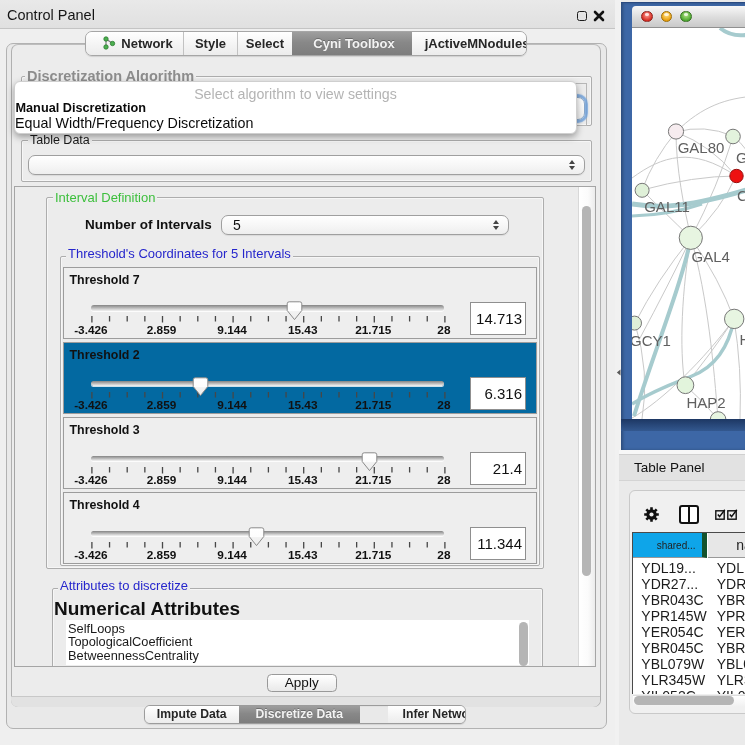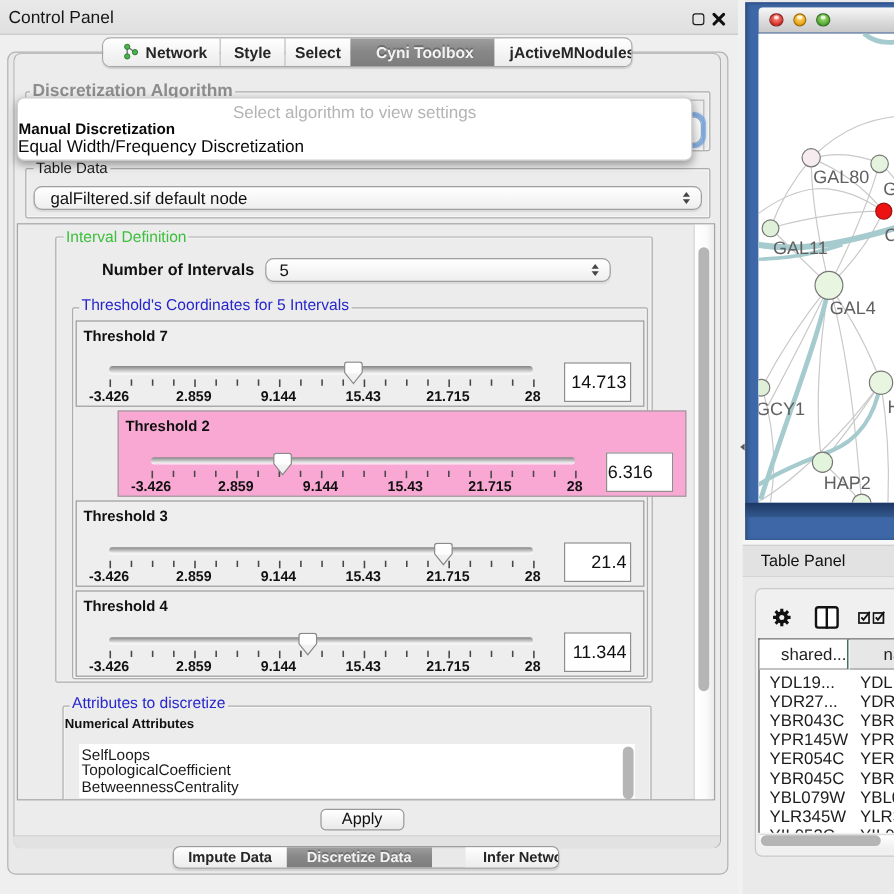--- a/index.html
+++ b/index.html
@@ -47,21 +47,20 @@
 <div class="abs" style="left:26px;top:83px;width:561px;height:43px;border:1px solid #b6b6b6;"></div>
 <div class="combo" style="left:28px;top:96.5px;width:557px;height:23px;border-color:#87a6c9;box-shadow:0 0 1px 3px rgba(106,157,217,0.8);">
     <div class="updn">
       <div class="u"></div>
       <div class="d"></div>
     </div>
   </div>
 <div class="gbox" style="left:20.5px;top:139.5px;width:571.8px;height:42px;"></div>
 <div class="abs b glab" style="left:28px;top:134px;font-size:12.5px;color:#1a1a1a;">Table Data</div>
 <div class="combo" style="left:28px;top:154.5px;width:557px;height:20px;">
-    <div class="txt">galFiltered.sif default node</div>
     <div class="updn">
       <div class="u"></div>
       <div class="d"></div>
     </div>
   </div>
 <div class="abs" style="left:14px;top:185.5px;width:581.5px;height:481.5px;background:#ececec;border:1px solid #a5a5a5;overflow:hidden;">
 <div class="abs" style="left:562.5px;top:0;width:16px;height:480px;background:linear-gradient(to right,#ffffff,#fbfbfb 60%,#eeeeee);border-left:1px solid #d8d8d8;"></div>
 <div class="abs" style="left:566.5px;top:19.5px;width:9.5px;height:370px;background:#b5b5b5;border-radius:5px;"></div>
 <div class="gbox" style="left:31px;top:10.0px;width:497.5px;height:372px;"></div>
 <div class="glab" style="left:38px;top:4.0px;color:#3cbf3c;">Interval Definition</div>
@@ -107,21 +106,21 @@
           <linearGradient id="tg" x1="0" y1="0" x2="0" y2="1">
             <stop offset="0" stop-color="#ffffff"></stop>
             <stop offset="0.5" stop-color="#fdfdfd"></stop>
             <stop offset="0.55" stop-color="#f2f2f2"></stop>
             <stop offset="1" stop-color="#eeeeee"></stop>
           </linearGradient>
         </defs>
       </svg>
       <div class="abs" style="left:406px;top:34px;width:56px;height:33px;background:#ffffff;border:1px solid #8f8f8f;font-size:15px;color:#111;text-align:right;line-height:32px;padding-right:3px;">14.713</div>
     </div>
-<div class="abs" style="left:48px;top:155.5px;width:474px;height:72px;background:#f9a8d4;border:1px solid #9c9c9c;margin-left:35px;">
+<div class="abs" style="left:48px;top:155.5px;width:474px;height:72px;background:#0369a1;border:1px solid #9c9c9c;">
       <div class="abs b" style="left:5.5px;top:5px;font-size:12.4px;color:#111;">Threshold 2</div>
       <div class="abs" style="left:26.9px;top:37.5px;width:353px;height:5.5px;border-radius:3px;background:linear-gradient(#848484,#b5b5b5 45%,#e8e8e8 90%);box-shadow:0 1px 0 rgba(255,255,255,0.8);"></div>
       <div class="abs" style="left:-1px;top:48.5px;width:390px;height:8px;">
         <svg class="abs" style="left:0;top:0;" width="390" height="8" viewBox="0 0 390 8">
           <path d="M28.90 0V6.5 M46.55 0V5.5 M64.20 0V5.5 M81.85 0V5.5 M99.50 0V6.5 M117.15 0V5.5 M134.80 0V5.5 M152.45 0V5.5 M170.10 0V6.5 M187.75 0V5.5 M205.40 0V5.5 M223.05 0V5.5 M240.70 0V6.5 M258.35 0V5.5 M276.00 0V5.5 M293.65 0V5.5 M311.30 0V6.5 M328.95 0V5.5 M346.60 0V5.5 M364.25 0V5.5 M381.90 0V6.5" stroke="#474747" stroke-width="1.3"></path>
         </svg>
       </div>
       <div class="abs b" style="left:26.9px;top:55px;width:0;font-size:11.8px;color:#111;display:flex;justify-content:center;">
         <span style="white-space:nowrap;">-3.426</span>
       </div>
@@ -144,21 +143,21 @@
         <path d="M1.2 2.8 Q1.2 0.8 3.2 0.8 L13.8 0.8 Q15.8 0.8 15.8 2.8 L15.8 9.5 L8.5 18.6 L1.2 9.5 Z" fill="url(#tg)" stroke="#8a8a8a" stroke-width="1"></path>
         <defs>
           <linearGradient id="tg" x1="0" y1="0" x2="0" y2="1">
             <stop offset="0" stop-color="#ffffff"></stop>
             <stop offset="0.5" stop-color="#fdfdfd"></stop>
             <stop offset="0.55" stop-color="#f2f2f2"></stop>
             <stop offset="1" stop-color="#eeeeee"></stop>
           </linearGradient>
         </defs>
       </svg>
-      <div class="abs" style="left:406px;top:34px;width:56px;height:33px;background:#ffffff;border:1px solid #8f8f8f;font-size:15px;color:#111;text-align:right;line-height:32px;padding-right:16px;">6.316</div>
+      <div class="abs" style="left:406px;top:34px;width:56px;height:33px;background:#ffffff;border:1px solid #8f8f8f;font-size:15px;color:#111;text-align:right;line-height:32px;padding-right:3px;">6.316</div>
     </div>
 <div class="abs" style="left:48px;top:230.5px;width:474px;height:72px;background:#eeeeee;border:1px solid #9c9c9c;">
       <div class="abs b" style="left:5.5px;top:5px;font-size:12.4px;color:#111;">Threshold 3</div>
       <div class="abs" style="left:26.9px;top:37.5px;width:353px;height:5.5px;border-radius:3px;background:linear-gradient(#848484,#b5b5b5 45%,#e8e8e8 90%);box-shadow:0 1px 0 rgba(255,255,255,0.8);"></div>
       <div class="abs" style="left:-1px;top:48.5px;width:390px;height:8px;">
         <svg class="abs" style="left:0;top:0;" width="390" height="8" viewBox="0 0 390 8">
           <path d="M28.90 0V6.5 M46.55 0V5.5 M64.20 0V5.5 M81.85 0V5.5 M99.50 0V6.5 M117.15 0V5.5 M134.80 0V5.5 M152.45 0V5.5 M170.10 0V6.5 M187.75 0V5.5 M205.40 0V5.5 M223.05 0V5.5 M240.70 0V6.5 M258.35 0V5.5 M276.00 0V5.5 M293.65 0V5.5 M311.30 0V6.5 M328.95 0V5.5 M346.60 0V5.5 M364.25 0V5.5 M381.90 0V6.5" stroke="#474747" stroke-width="1.3"></path>
         </svg>
       </div>
       <div class="abs b" style="left:26.9px;top:55px;width:0;font-size:11.8px;color:#111;display:flex;justify-content:center;">
@@ -226,21 +225,21 @@
             <stop offset="0.5" stop-color="#fdfdfd"></stop>
             <stop offset="0.55" stop-color="#f2f2f2"></stop>
             <stop offset="1" stop-color="#eeeeee"></stop>
           </linearGradient>
         </defs>
       </svg>
       <div class="abs" style="left:406px;top:34px;width:56px;height:33px;background:#ffffff;border:1px solid #8f8f8f;font-size:15px;color:#111;text-align:right;line-height:32px;padding-right:3px;">11.344</div>
     </div>
 <div class="gbox" style="left:37px;top:401.0px;width:491px;height:95px;"></div>
 <div class="glab" style="left:43px;top:392.5px;color:#2626cc;">Attributes to discretize</div>
-<div class="abs b" style="left:39px;top:411.0px;font-size:11px;color:#111;">Numerical Attributes</div>
+<div class="abs b" style="left:39px;top:411.0px;font-size:19px;color:#111;">Numerical Attributes</div>
 <div class="abs" style="left:51px;top:433.0px;width:462.5px;height:45.5px;background:#ffffff;"></div>
 <div class="abs" style="left:53px;top:435.0px;font-size:12.8px;color:#1a1a1a;line-height:13.8px;">SelfLoops<br>TopologicalCoefficient<br>BetweennessCentrality</div>
 <div class="abs" style="left:503.5px;top:435.5px;width:9px;height:44px;background:#b5b5b5;border-radius:5px;"></div>
 </div>
 <div class="abs" style="left:266.5px;top:673.5px;width:70.5px;height:18px;border:1px solid #999;border-radius:4.5px;background:linear-gradient(#ffffff,#f2f2f2 60%,#e9e9e9);font-size:13.5px;color:#111;display:flex;align-items:center;justify-content:center;">Apply</div>
 <div class="abs" style="left:11px;top:696.4px;width:589px;height:10.6px;background:#e2e2e2;border-top:1px solid #c8c8c8;border-radius:0 0 7px 7px;"></div>
 <div class="abs" style="left:144px;top:704.5px;width:322px;height:19.5px;border:1px solid #9c9c9c;border-radius:6px;overflow:hidden;box-shadow:0 1px 1px rgba(0,0,0,0.1);">
 <div class="tseg" style="left:0;width:93.5px;font-weight:600;font-size:12.2px;">Impute Data</div>
 <div class="tseg dk" style="left:93.5px;width:121.5px;font-weight:600;font-size:12.2px;">Discretize Data</div>
 <div class="tseg" style="left:215px;width:107px;font-weight:600;font-size:12.2px;margin-left:28px;">Infer Network</div>
@@ -340,21 +339,21 @@
 <div class="abs" style="left:688px;top:505px;width:2.4px;height:18.5px;background:#111;"></div>
 <svg class="abs" style="left:714.5px;top:508.5px;" width="11" height="11" viewBox="0 0 11 11">
     <rect x="0.8" y="1.8" width="8.4" height="8.4" fill="none" stroke="#111" stroke-width="1.4"></rect>
     <path d="M2.8 5.5 L4.6 7.6 L9.8 0.8" fill="none" stroke="#111" stroke-width="1.5"></path>
   </svg>
 <svg class="abs" style="left:726.5px;top:508.5px;" width="11" height="11" viewBox="0 0 11 11">
     <rect x="0.8" y="1.8" width="8.4" height="8.4" fill="none" stroke="#111" stroke-width="1.4"></rect>
     <path d="M2.8 5.5 L4.6 7.6 L9.8 0.8" fill="none" stroke="#111" stroke-width="1.5"></path>
   </svg>
 <div class="abs" style="left:631.5px;top:531.5px;width:113.5px;height:162.5px;border-top:1.4px solid #4a4a4a;border-left:1.4px solid #4a4a4a;background:#fff;overflow:hidden;"></div>
-<div class="abs" style="left:632.9px;top:532.9px;width:74.4px;height:25.6px;background:#ffffff;border-right:1px solid #14532d;border-bottom:1px solid #999;font-size:14px;color:#222;display:flex;align-items:center;justify-content:center;padding-left:17px;">shared...</div>
+<div class="abs" style="left:632.9px;top:532.9px;width:74.4px;height:25.6px;background:#0ea5e9;border-right:5px solid #14532d;border-bottom:1px solid #999;font-size:10px;color:#222;display:flex;align-items:center;justify-content:center;padding-left:17px;">shared...</div>
 <div class="abs" style="left:708.3px;top:532.9px;width:36.7px;height:25.6px;background:#e7e7e7;border-bottom:1px solid #999;font-size:14px;color:#222;line-height:25.6px;padding-left:28px;overflow:hidden;">na</div>
 <div class="abs" style="left:641.3px;top:559.5px;width:70px;height:134.5px;overflow:hidden;font-size:14px;color:#1c1c1c;">
     <div style="height:16.1px;line-height:16.1px;">YDL19...</div>
     <div style="height:16.1px;line-height:16.1px;">YDR27...</div>
     <div style="height:16.1px;line-height:16.1px;">YBR043C</div>
     <div style="height:16.1px;line-height:16.1px;">YPR145W</div>
     <div style="height:16.1px;line-height:16.1px;">YER054C</div>
     <div style="height:16.1px;line-height:16.1px;">YBR045C</div>
     <div style="height:16.1px;line-height:16.1px;">YBL079W</div>
     <div style="height:16.1px;line-height:16.1px;">YLR345W</div>

